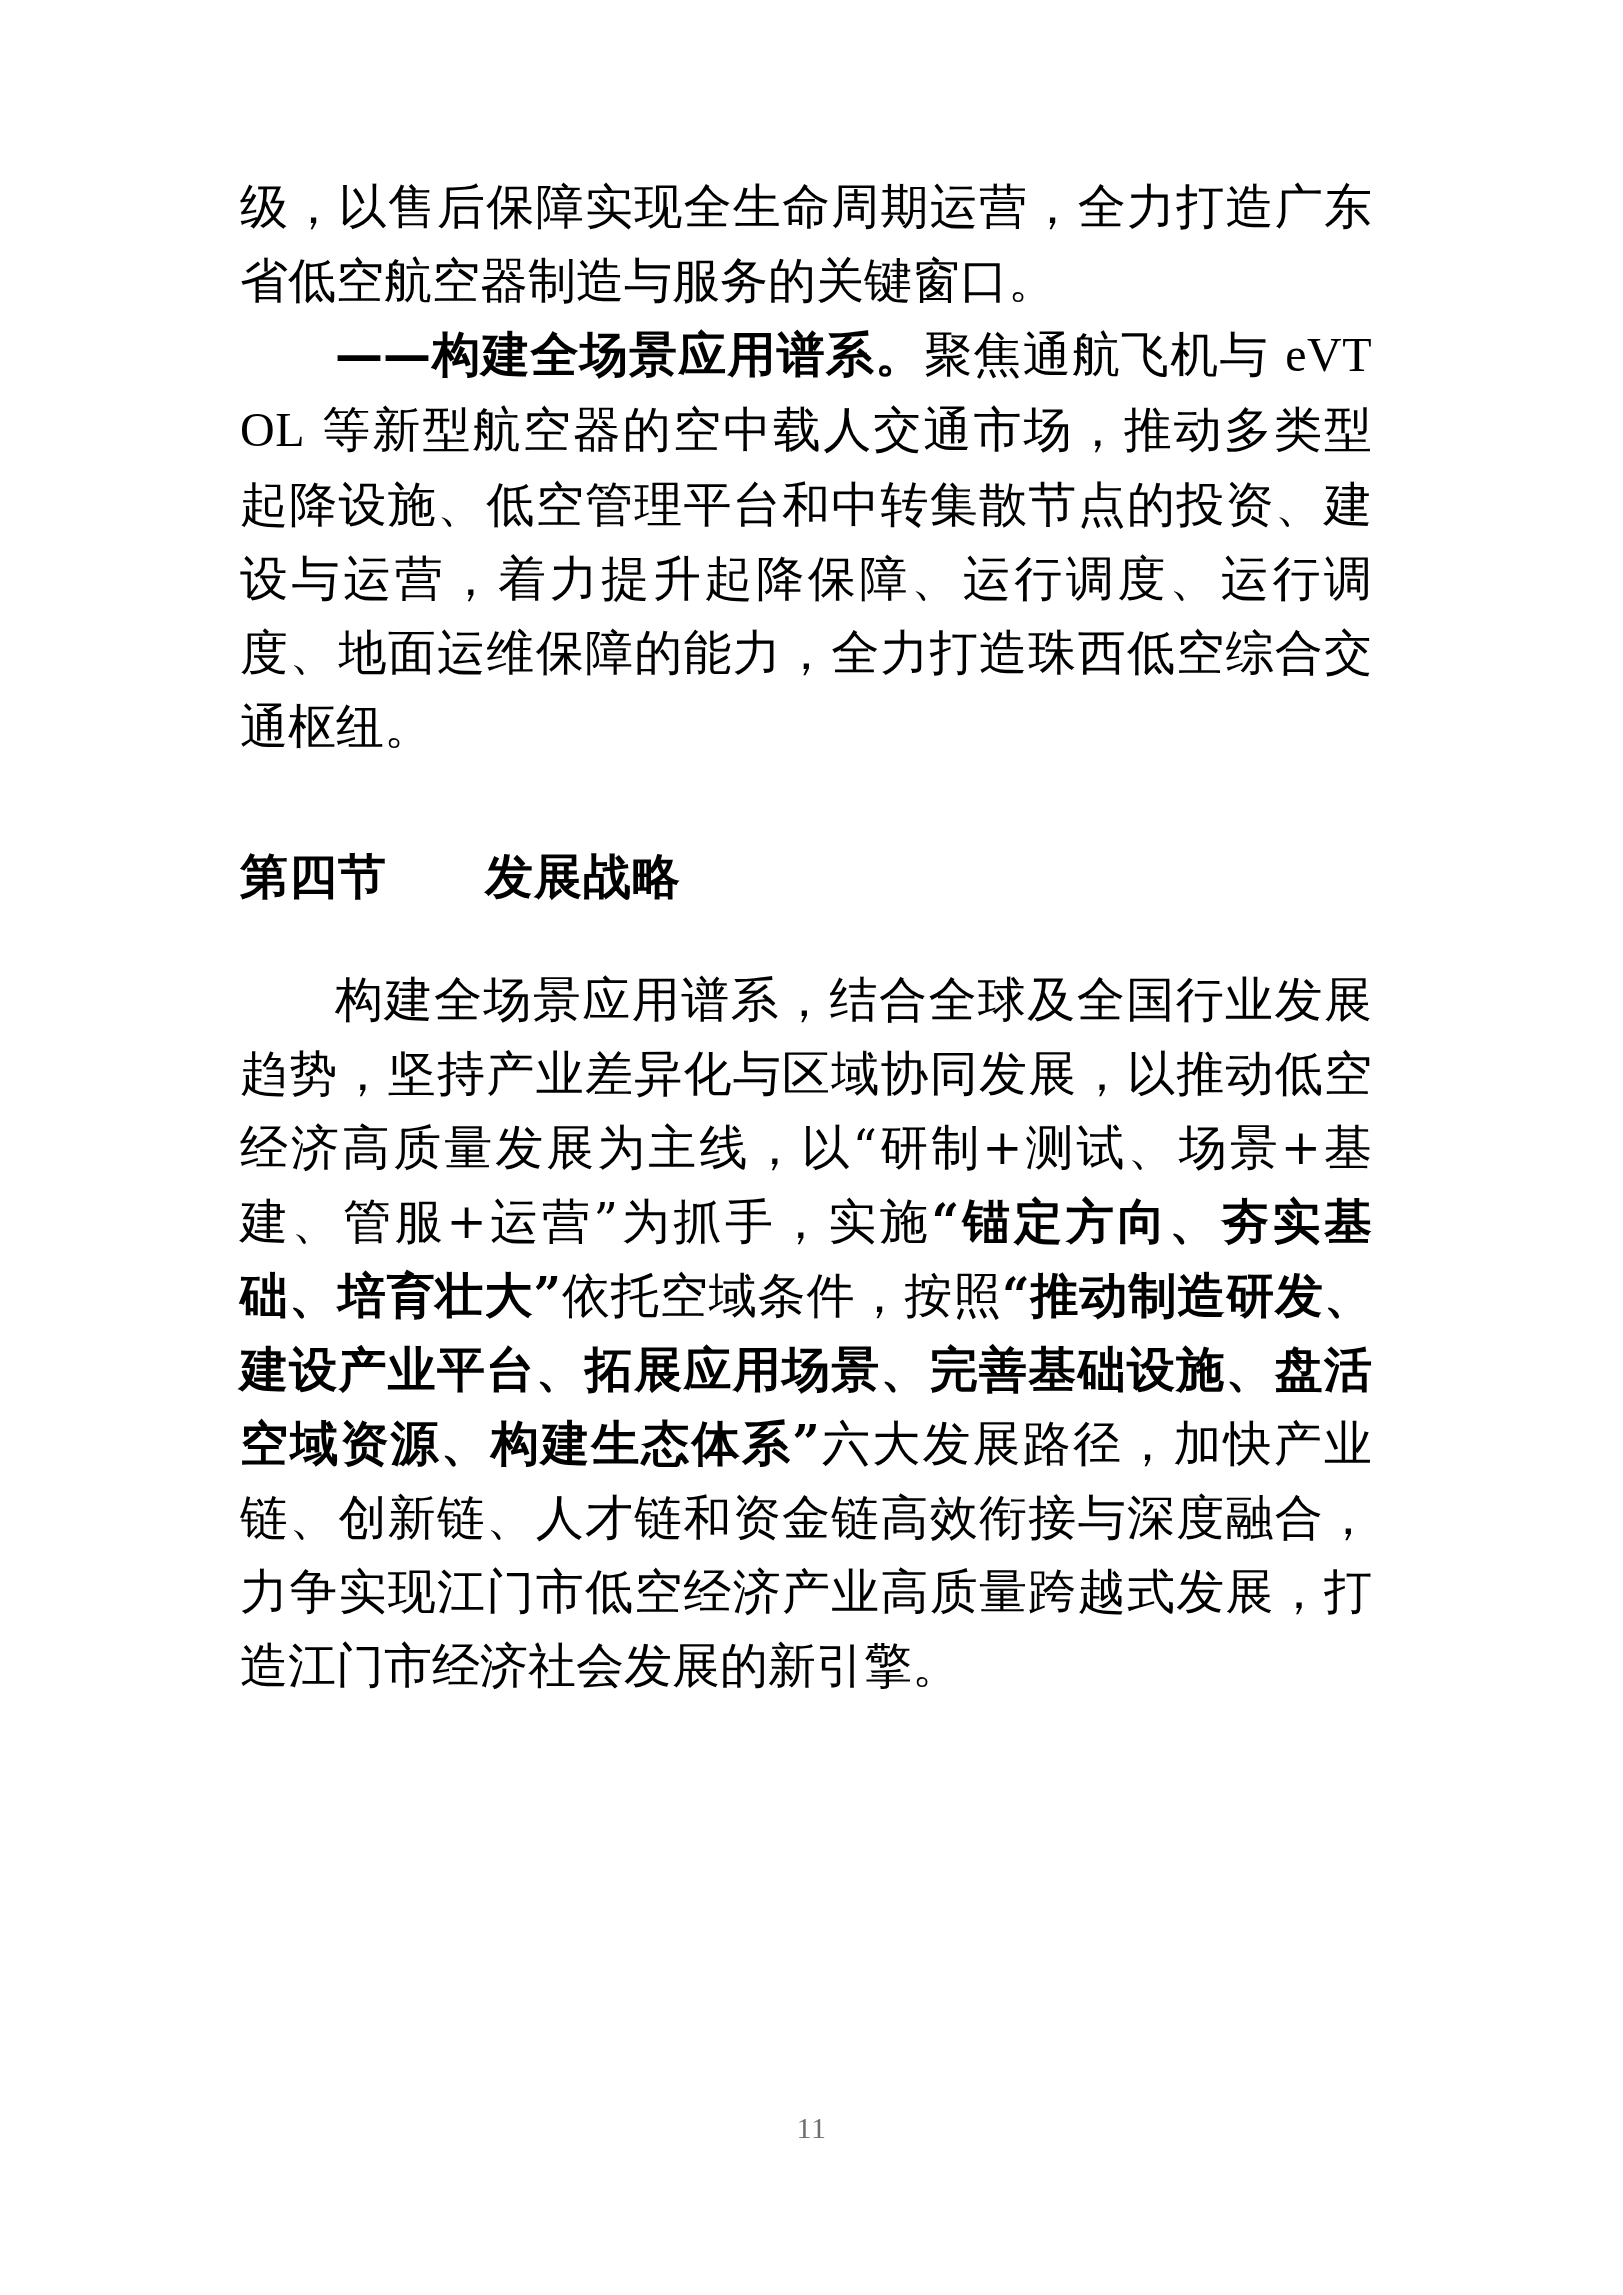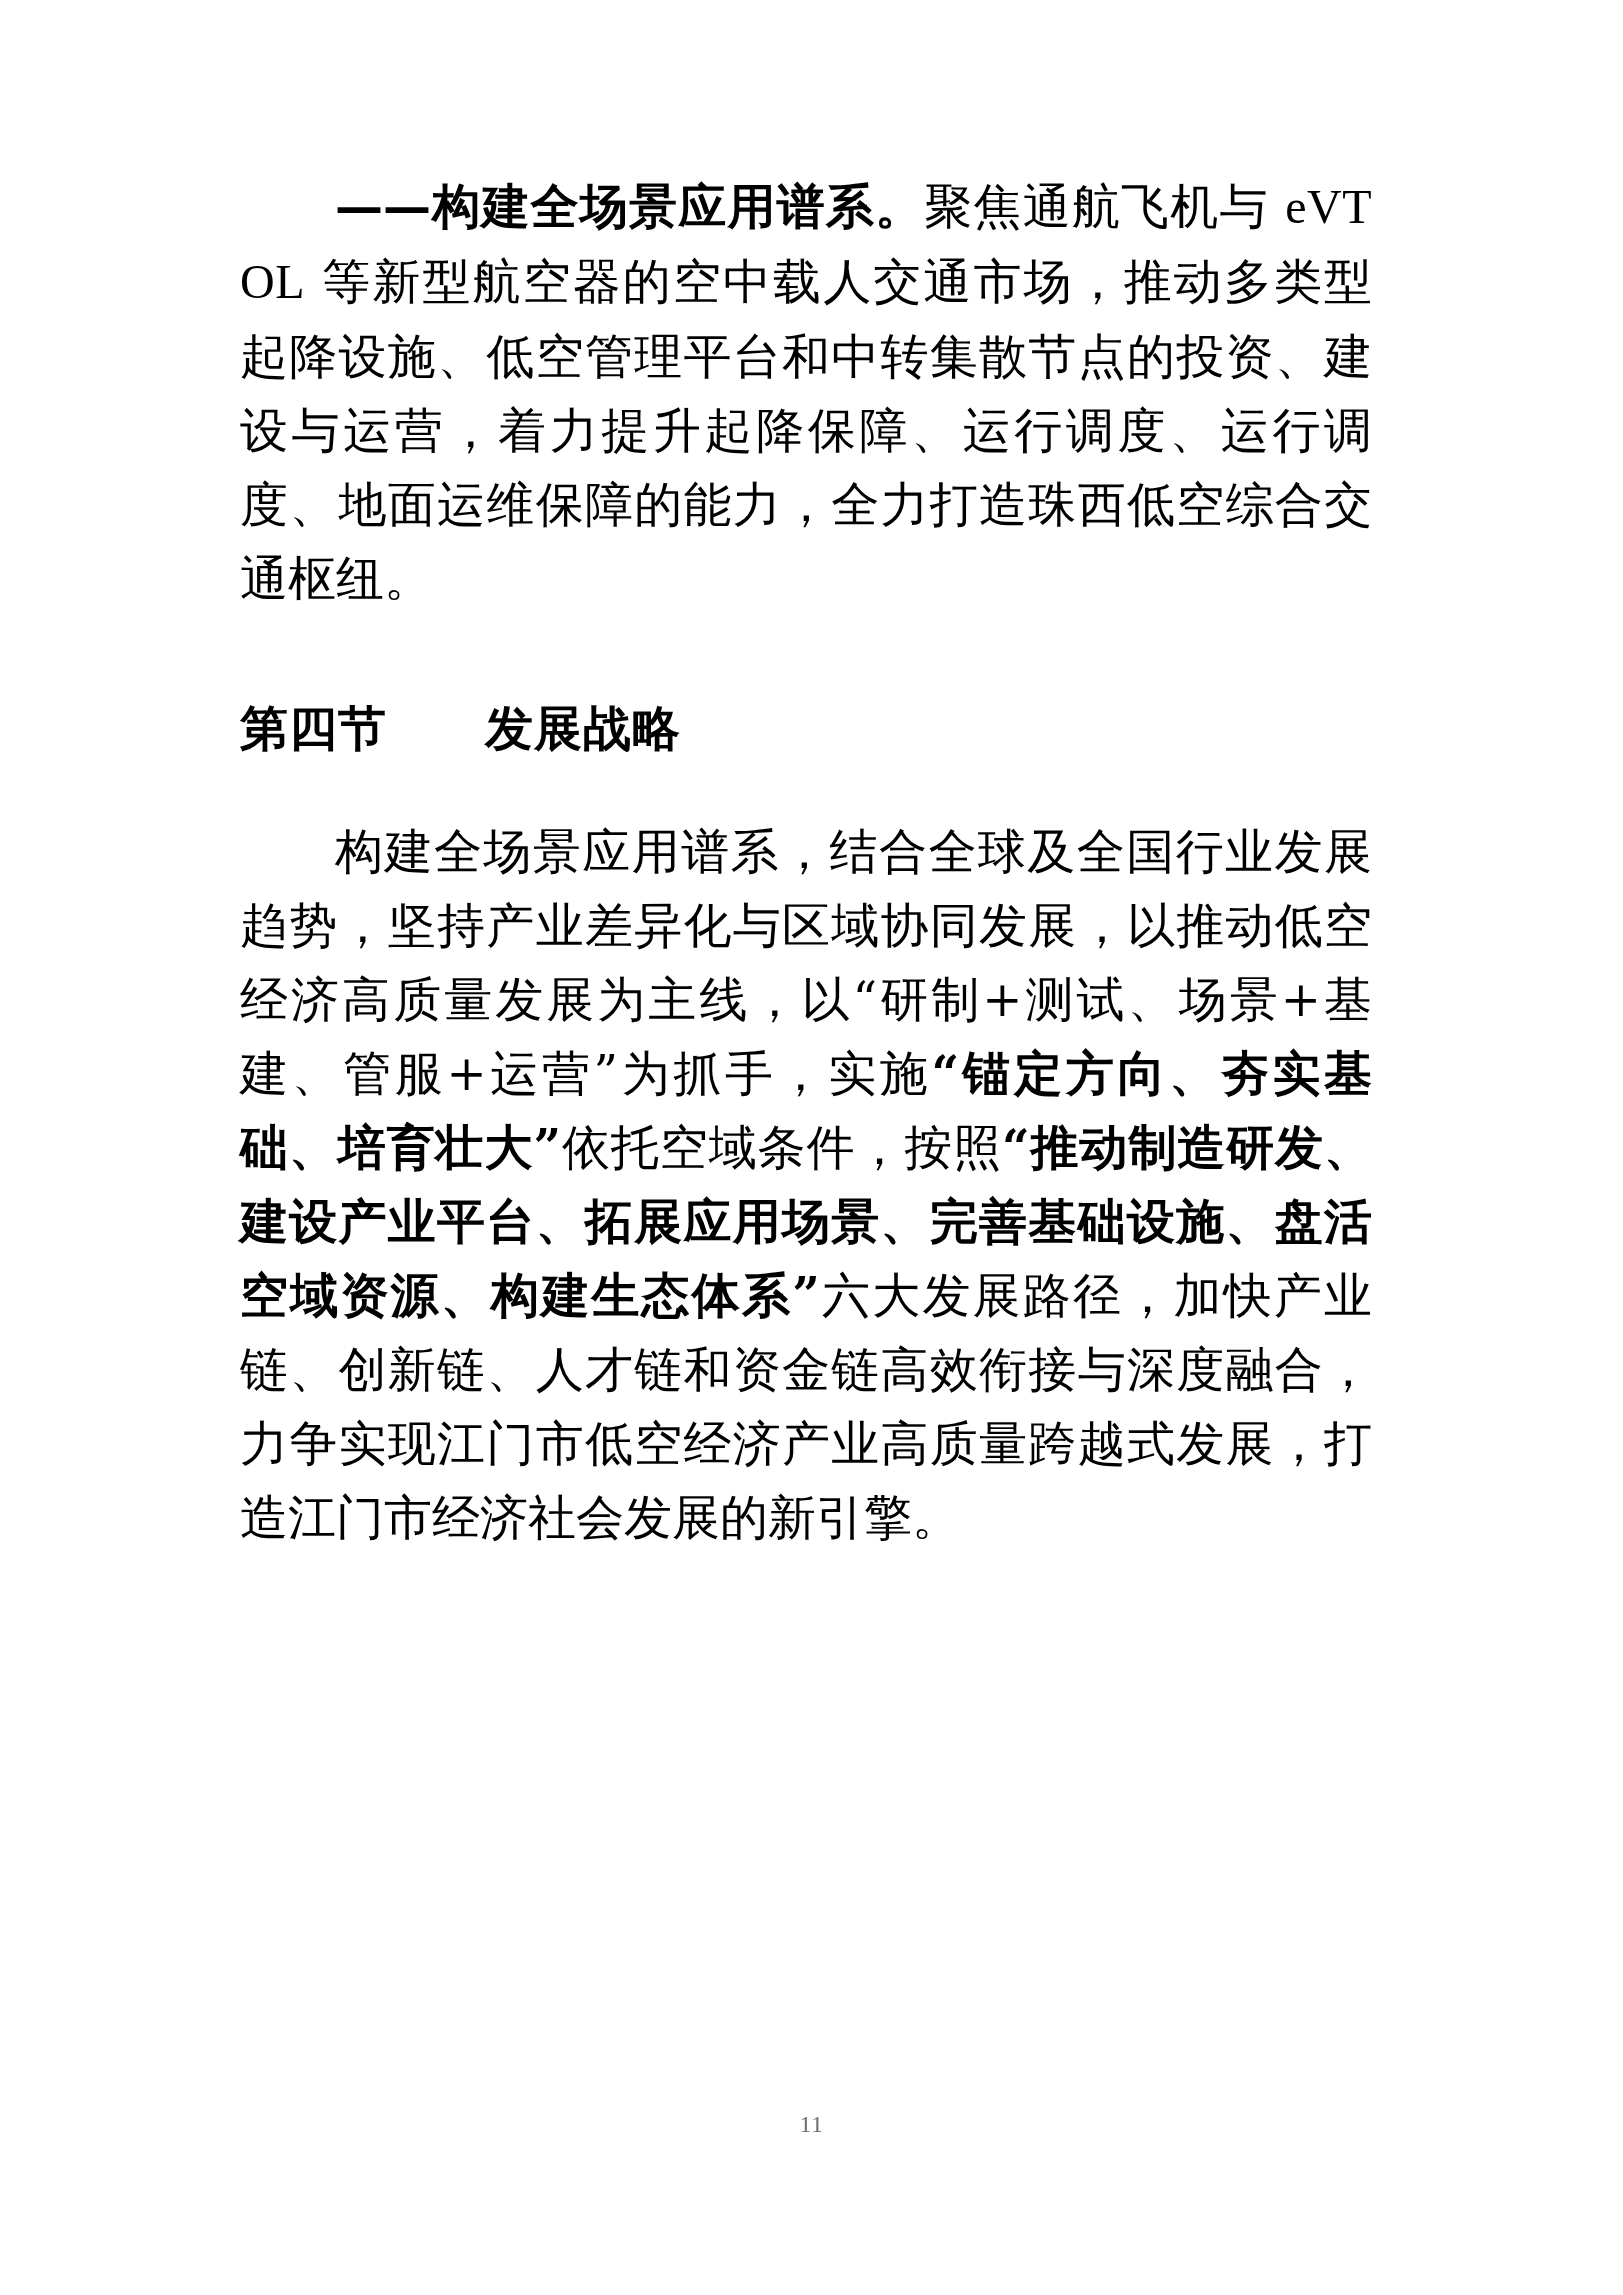--- a/index.html
+++ b/index.html
@@ -74,32 +74,33 @@
   .vspace-md { height: 49px; }
 
   
   .page-number {
     position: absolute;
     left: 0;
     right: 0;
     top: 2111px;
     text-align: center;
     font-family: "Liberation Serif", "DejaVu Serif", serif;
-    font-size: 24px;
+    font-size: 30px;
     color: #6e6e6e;
     letter-spacing: 0.5px;
   }
 </style>
 </head>
 <body>
 
 <div class="page">
 
   <div class="content">
 
+    <p class="para">级，以售后保障实现全生命周期运营，全力打造广东省低空航空器制造与服务的关键窗口。</p>
 
 
     <p class="para indent"><span class="b">——构建全场景应用谱系。</span><span>聚焦通航飞机与 </span><span class="latin">eVTOL</span><span> 等新型航空器的空中载人交通市场，推动多类型起降设施、低空管理平台和中转集散节点的投资、建设与运营，着力提升起降保障、运行调度、运行调度、地面运维保障的能力，全力打造珠西低空综合交通枢纽。</span></p>
 
     <div class="vspace-lg"></div>
 
     <h2 class="section-heading">第四节　　发展战略</h2>
 
     <div class="vspace-md"></div>
 

